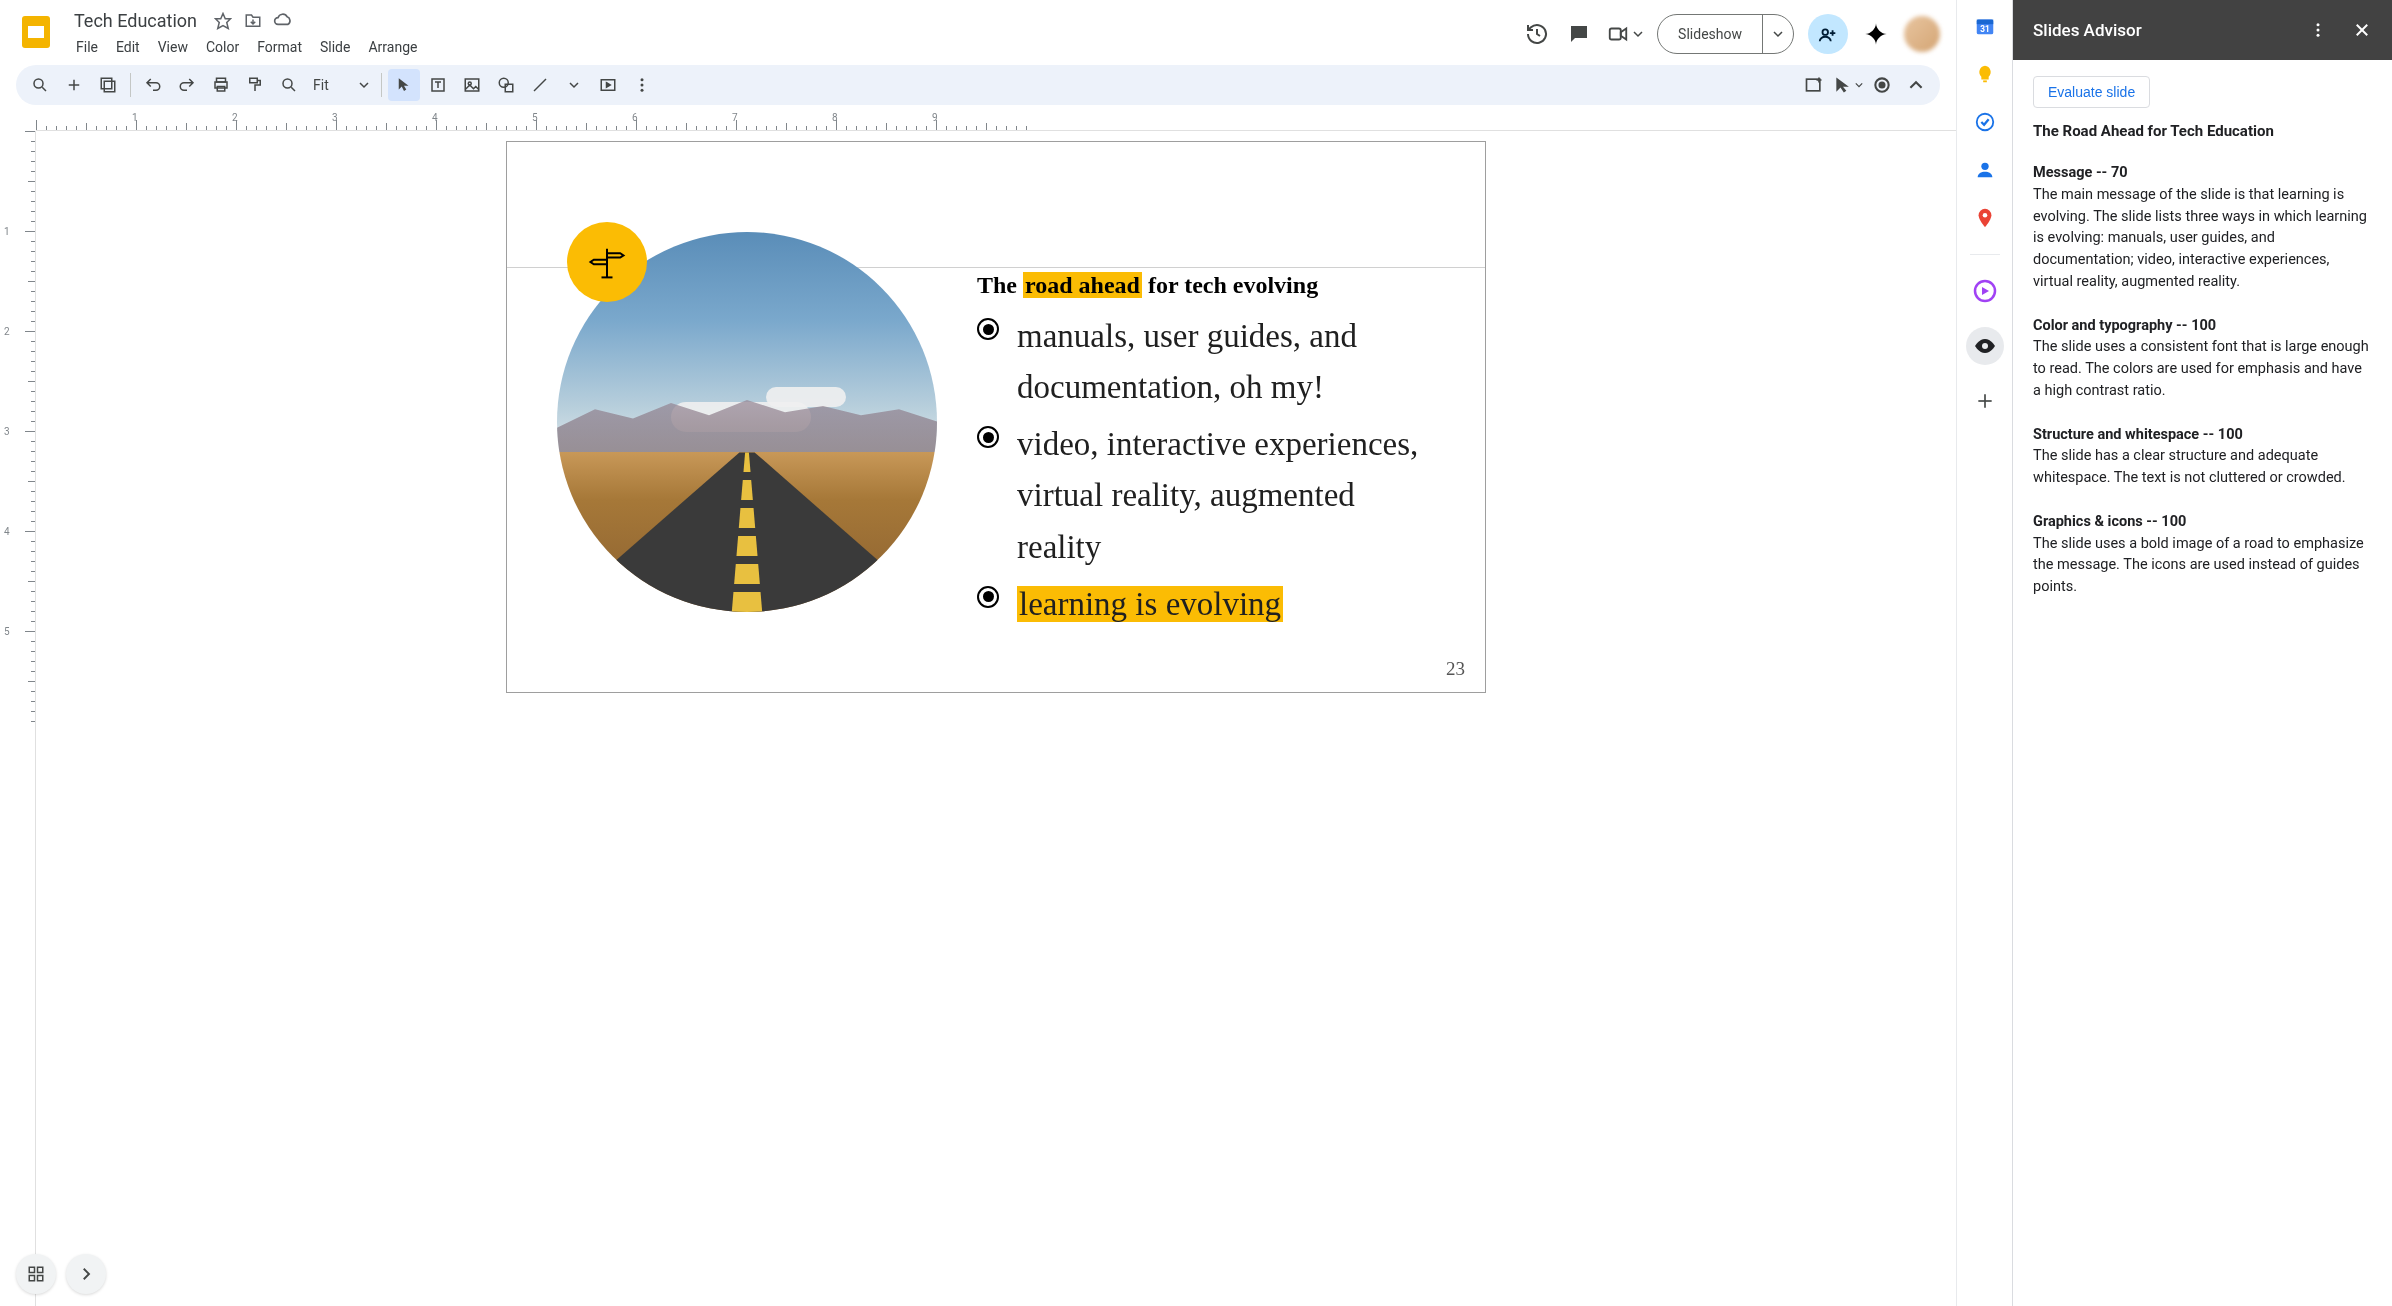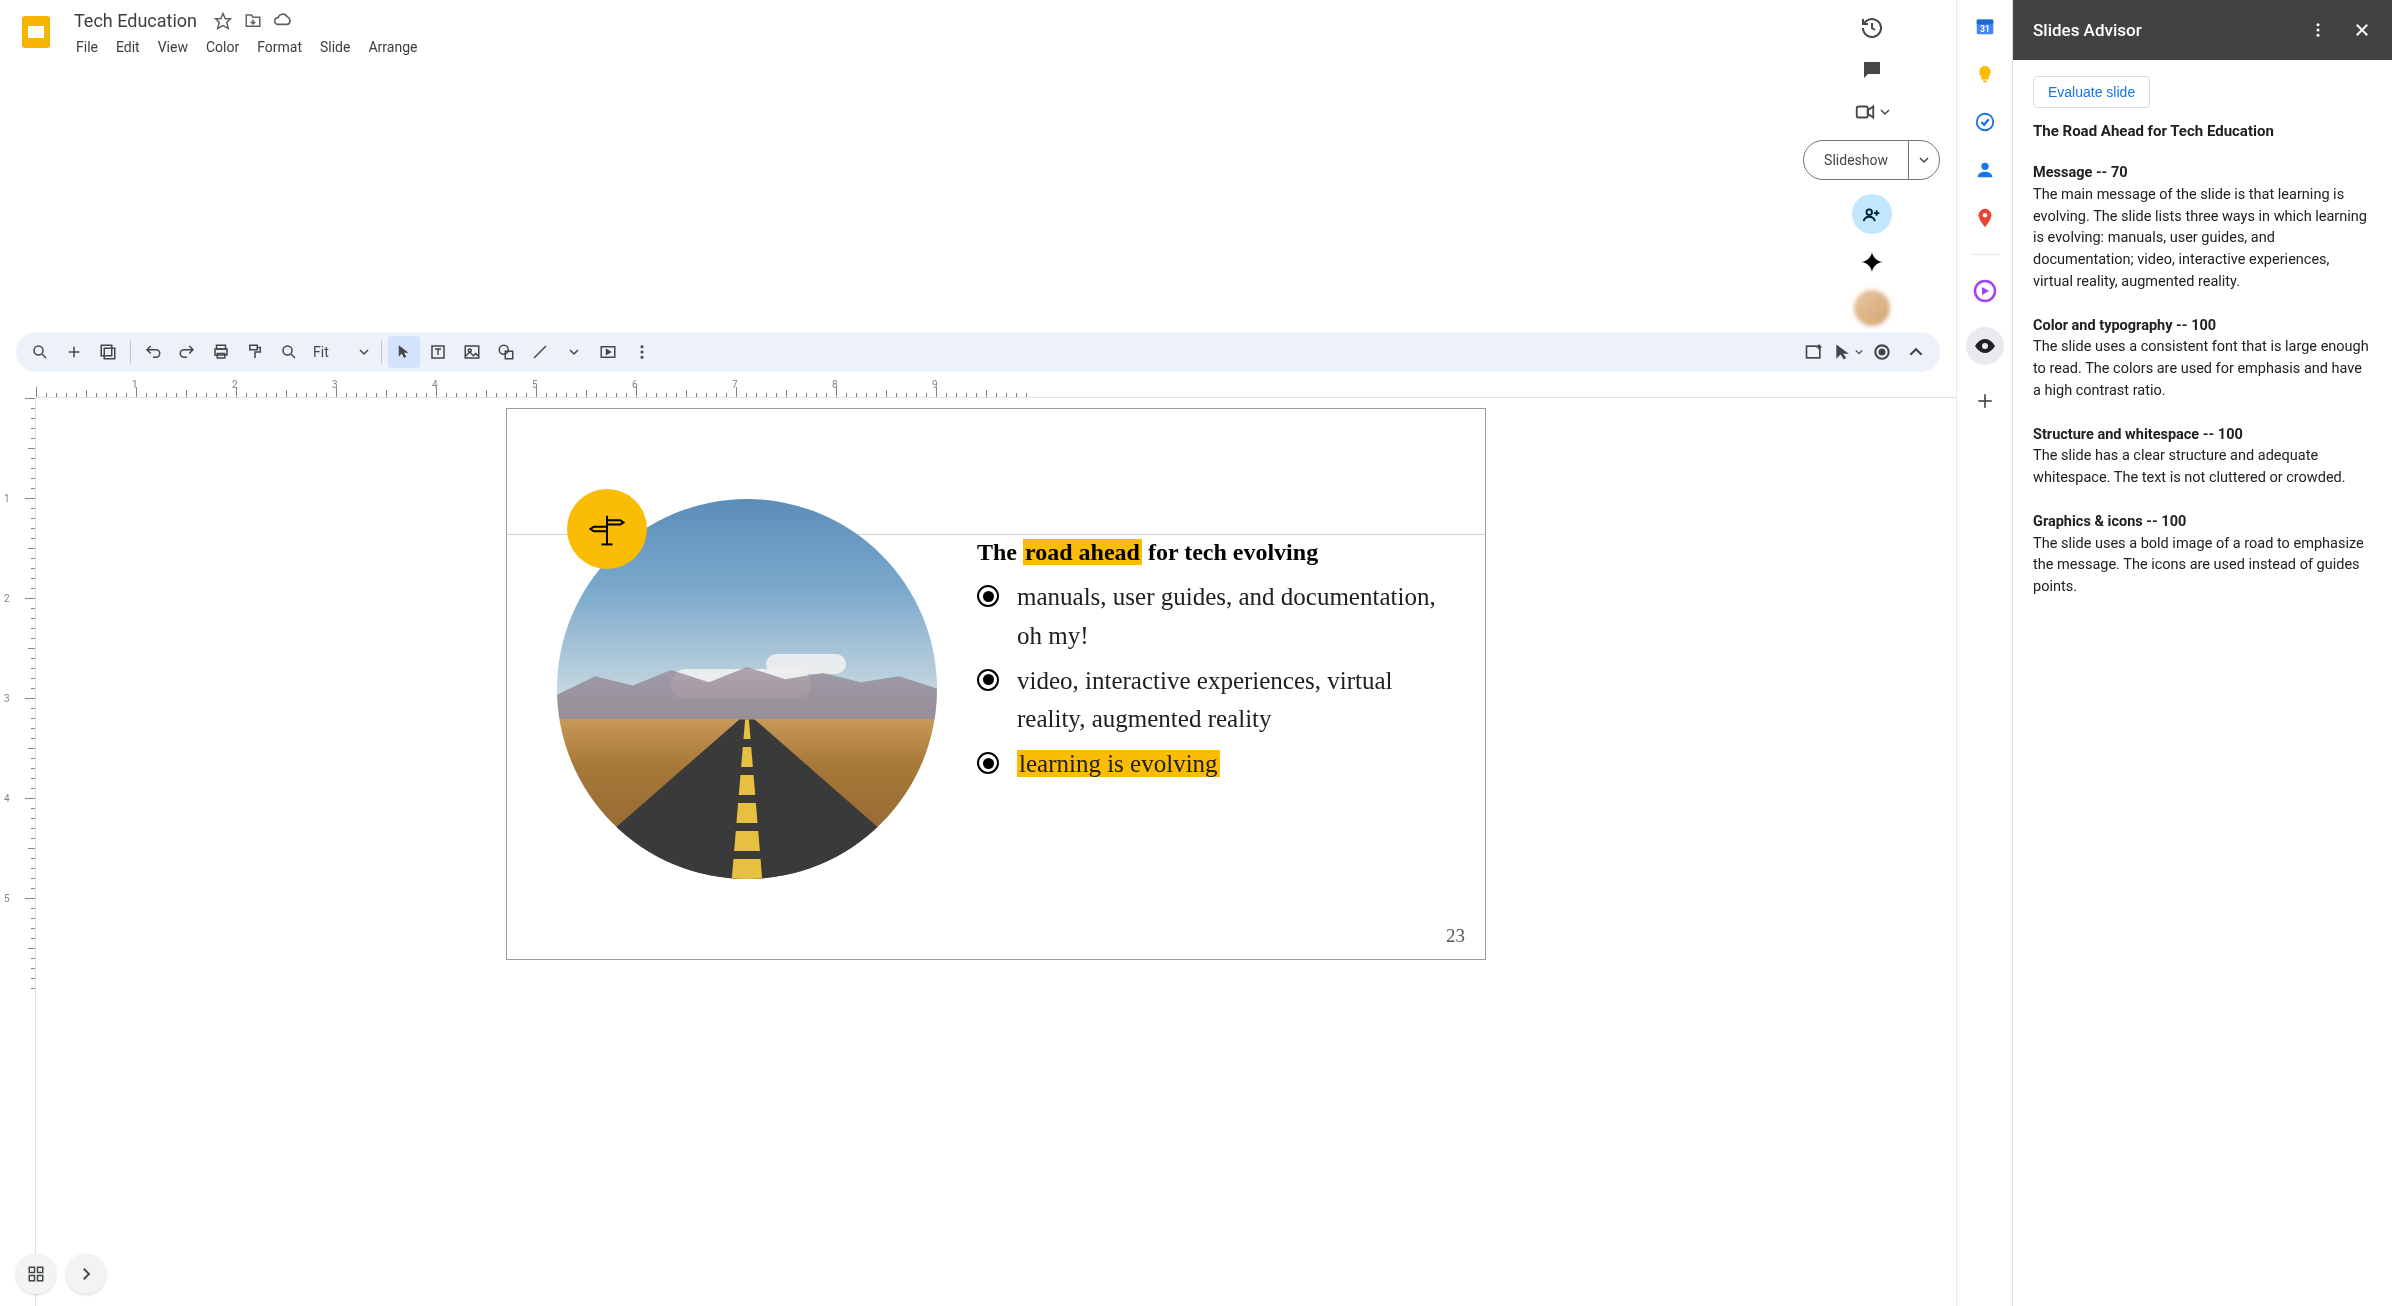--- a/index.html
+++ b/index.html
@@ -8,21 +8,21 @@
 .main-area { flex: 1; display: flex; flex-direction: column; min-width: 0; }
 .header { display: flex; align-items: flex-start; padding: 8px 16px 0 16px; gap: 12px; }
 .logo { width: 40px; height: 40px; display: flex; align-items: center; justify-content: center; margin-top: 4px; }
 .logo-svg { width: 36px; height: 36px; }
 .title-area { flex: 1; }
 .title-row { display: flex; align-items: center; gap: 10px; }
 .doc-title { font-size: 18px; color: #3c4043; padding: 2px 6px; }
 .title-icon { width: 20px; height: 20px; color: #5f6368; display: flex; align-items: center; justify-content: center; cursor: pointer; }
 .menu-row { display: flex; gap: 2px; margin-top: 2px; }
 .menu-item { padding: 4px 8px; font-size: 14px; color: #3c4043; border-radius: 4px; cursor: pointer; }
-.header-right { display: flex; align-items: center; gap: 14px; margin-top: 6px; flex-direction: column; }
+.header-right { display: flex; align-items: center; gap: 14px; margin-top: 6px; }
 .header-btn { width: 28px; height: 28px; display: flex; align-items: center; justify-content: center; color: #444746; cursor: pointer; }
 .slideshow-btn { display: flex; align-items: center; border: 1px solid #747775; border-radius: 20px; height: 40px; overflow: hidden; }
 .slideshow-main { padding: 0 20px; font-size: 14px; color: #444746; cursor: pointer; height: 100%; display: flex; align-items: center; }
 .slideshow-drop { border-left: 1px solid #747775; padding: 0 10px; height: 100%; display: flex; align-items: center; cursor: pointer; }
 .share-btn { width: 40px; height: 40px; border-radius: 50%; background: #c2e7ff; display: flex; align-items: center; justify-content: center; cursor: pointer; }
 .avatar { width: 36px; height: 36px; border-radius: 50%; background: linear-gradient(135deg, #e8c5a0, #d4a574); cursor: pointer; filter: blur(2px); }
 .gemini-icon { width: 26px; height: 26px; }
 .toolbar { display: flex; align-items: center; padding: 6px 16px; gap: 6px; }
 .toolbar-group { display: flex; align-items: center; background: #edf2fa; border-radius: 24px; padding: 4px 8px; gap: 2px; height: 40px; }
 .tool-btn { width: 32px; height: 32px; display: flex; align-items: center; justify-content: center; border-radius: 4px; cursor: pointer; color: #444746; }
@@ -45,21 +45,21 @@
 .cloud { position:absolute; background:#f0f0f0; border-radius:50px; opacity:0.9;}
 .mtn { position:absolute; bottom:0; width:100%; height:28%; background: linear-gradient(180deg, #9a8a9a 0%, #7a6a72 100%); clip-path: polygon(0 60%, 10% 30%, 20% 45%, 30% 20%, 40% 40%, 50% 15%, 60% 35%, 70% 25%, 80% 40%, 90% 30%, 100% 50%, 100% 100%, 0 100%); opacity:0.7;}
 .ground { width:100%; height:42%; background: linear-gradient(180deg, #c89858 0%, #a67838 30%, #8a6030 100%); position:relative;}
 .road { position:absolute; bottom:0; left:50%; transform:translateX(-50%); width:100%; height:100%; background:#3a3a3a; clip-path: polygon(48% 0, 52% 0, 100% 100%, 0 100%);}
 .road-line { position:absolute; bottom:0; left:50%; transform:translateX(-50%); width:100%; height:100%; clip-path: polygon(49.5% 0, 50.5% 0, 54% 100%, 46% 100%); background: repeating-linear-gradient(180deg, #e8c040 0px, #e8c040 20px, transparent 20px, transparent 28px);}
 .badge { position: absolute; left: 60px; top: 80px; width: 80px; height: 80px; border-radius: 50%; background: #fbbc04; display: flex; align-items: center; justify-content: center; z-index: 5; }
 .slide-text { position: absolute; left: 470px; top: 130px; right: 40px; }
 .slide-title { font-family: Georgia, serif; font-weight: bold; font-size: 24px; color: #000; margin-bottom: 12px; }
 .hl { background: #fbbc04; padding: 0 2px; }
 .bullet-list { list-style: none; }
-.bullet-item { display: flex; align-items: flex-start; gap: 18px; margin-bottom: 6px; font-family: Georgia, 'Times New Roman', serif; font-size: 25px; color: #202020; line-height: 1.55; }
+.bullet-item { display: flex; align-items: flex-start; gap: 18px; margin-bottom: 6px; font-family: Georgia, 'Times New Roman', serif; font-size: 33px; color: #202020; line-height: 1.55; }
 .bullet-icon { width: 22px; height: 22px; border: 2.5px solid #000; border-radius: 50%; display: flex; align-items: center; justify-content: center; flex-shrink: 0; margin-top: 7px; }
 .bullet-icon::after { content: ''; width: 11px; height: 11px; background: #000; border-radius: 50%; }
 .page-num { position: absolute; bottom: 12px; right: 20px; font-size: 19px; color: #555; font-family: Georgia, serif; }
 .margin-line { position:absolute; left:0; right:0; top:125px; border-top:1px solid #d0d0d0; }
 .bottom-controls { position: absolute; bottom: 12px; left: 16px; display: flex; gap: 10px; }
 .bottom-btn { width: 40px; height: 40px; border-radius: 50%; background: #f1f3f4; display: flex; align-items: center; justify-content: center; cursor: pointer; box-shadow: 0 1px 3px rgba(0,0,0,0.15); color: #444746;}
 .side-rail { width: 56px; background: #fff; border-left: 1px solid #e8eaed; display: flex; flex-direction: column; align-items: center; padding-top: 14px; gap: 24px; }
 .rail-icon { width: 24px; height: 24px; cursor: pointer; display: flex; align-items: center; justify-content: center; position: relative; }
 .rail-icon.active-rail { background: #e8eaed; border-radius: 50%; width:38px; height:38px;}
 .advisor-panel { width: 380px; background: #fff; display: flex; flex-direction: column; border-left: 1px solid #dadce0; }

